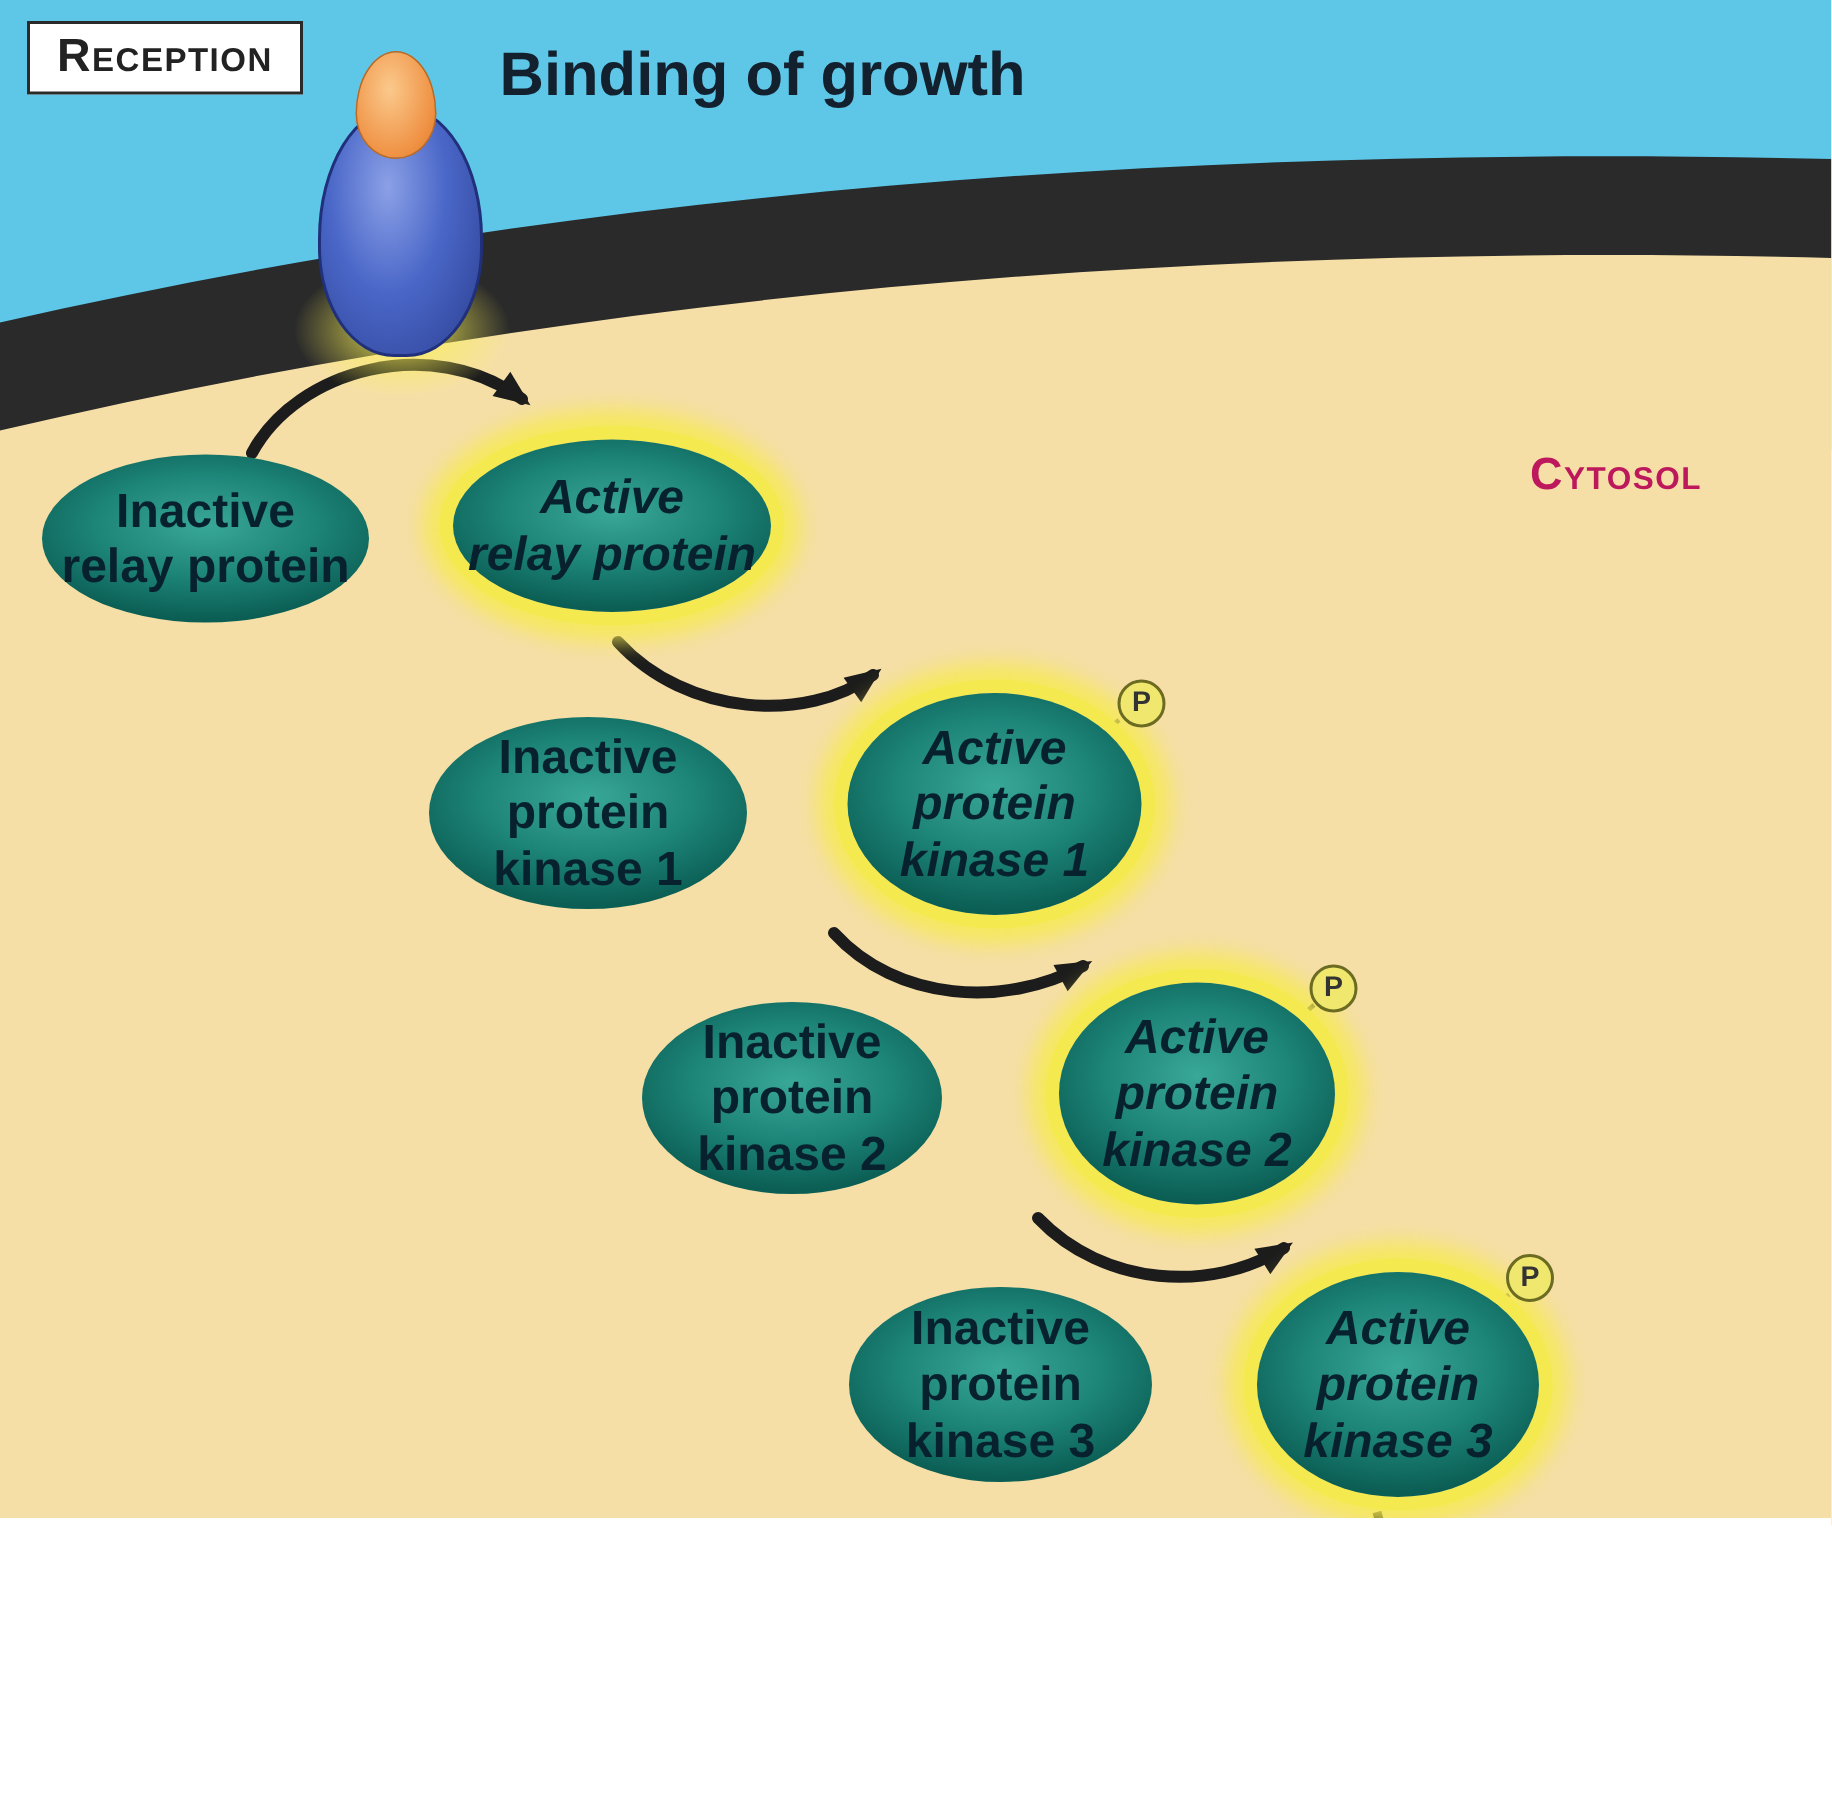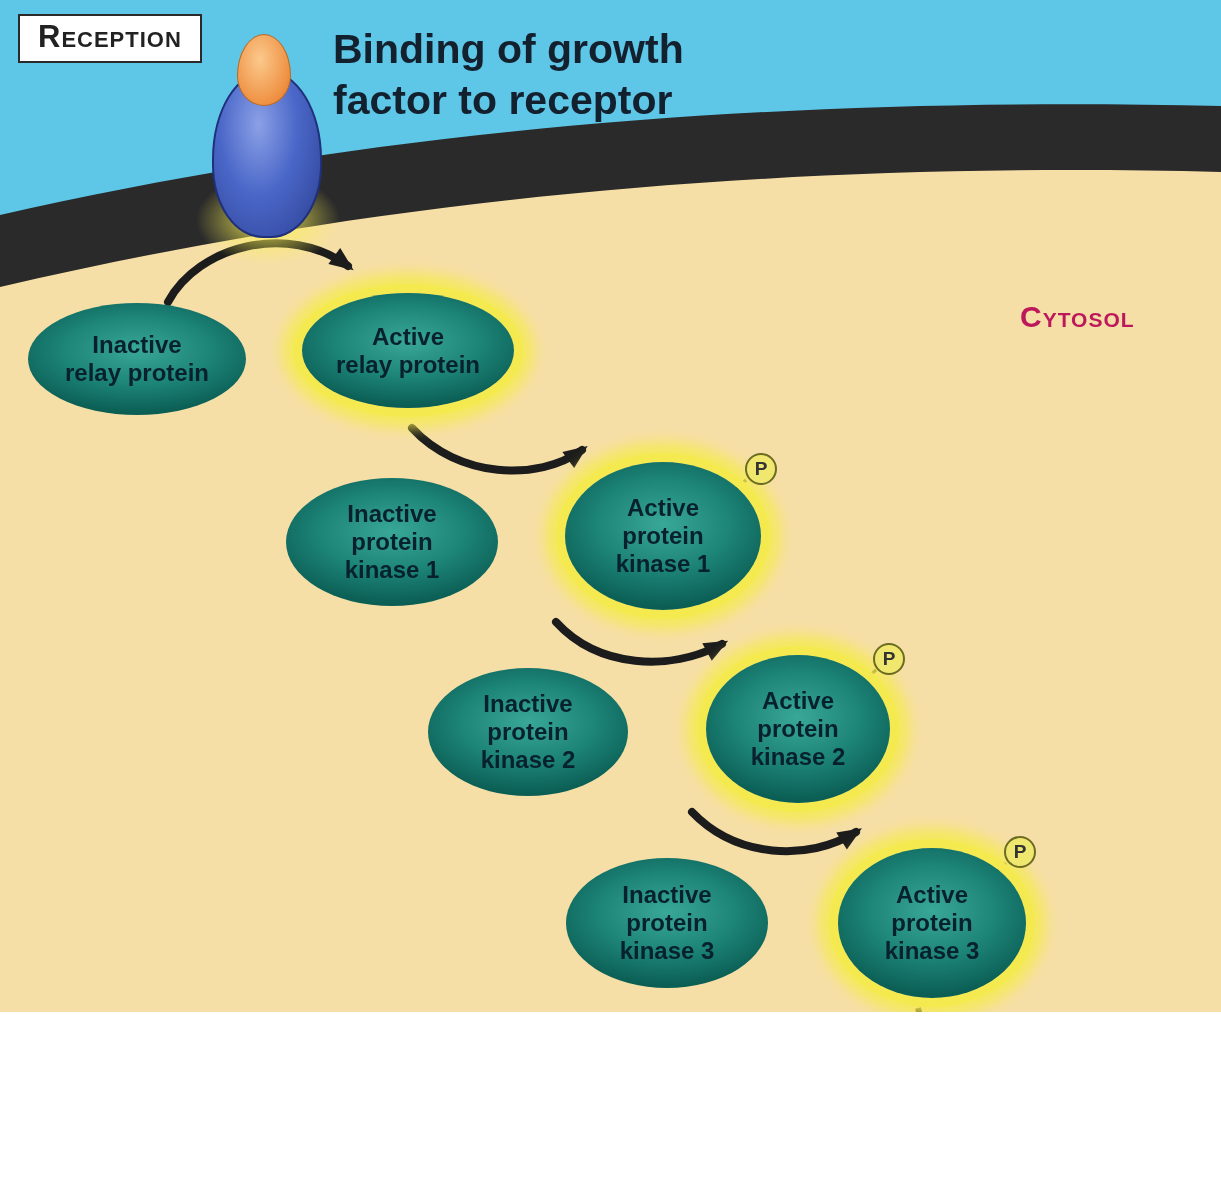--- a/index.html
+++ b/index.html
@@ -6,23 +6,23 @@
   html,body{margin:0;padding:0;background:#ffffff;font-family:"Liberation Sans",sans-serif}
   #stage{position:relative;width:1221px;height:1012px;overflow:hidden;background:var(--cytosol,#f6dfa7)}
   #bg{position:absolute;left:0;top:0;width:1221px;height:1200px;z-index:0}
   .arrow{stroke:var(--arrow,#1c1c1c);stroke-width:8;fill:none;stroke-linecap:round}
   .stem{stroke:#2a2a2a;stroke-width:3;fill:none}
 
   .molecule{position:absolute;z-index:2;border-radius:50%;display:flex;flex-direction:column;
     justify-content:center;align-items:center;text-align:left;
     background:radial-gradient(ellipse 62% 56% at 50% 42%, var(--molecule-center,#39a898) 0%,
       var(--molecule-mid,#1d8478) 55%, var(--molecule-edge,#0b5e54) 100%);
-    color:var(--molecule-text,#07222e);font-weight:bold;font-size:24px;line-height:1.16;}
+    color:var(--molecule-text,#07222e);font-weight:bold;font-size:32px;line-height:1.16;}
   .molecule span{display:block}
-  .molecule.active{box-shadow:0 0 0 9px var(--halo,#f4ea50), 0 0 14px 20px rgba(244,234,80,.85);}
+  .molecule.active{box-shadow:0 0 0 9px var(--halo,#f4ea50), 0 0 14px 20px rgba(244,234,80,.85);font-style:italic;}
 
   .p-badge{position:absolute;z-index:3;width:32px;height:32px;border-radius:50%;
     background:#f0e76e;border:2px solid #6b6b22;display:flex;align-items:center;justify-content:center;
     font-weight:bold;font-size:19px;color:#333}
 
   .caps{font-variant:small-caps;letter-spacing:1px}
   #reception-box{position:absolute;left:18px;top:14px;z-index:2;background:#ffffff;border:2px solid #2a2a2a;
     padding:3px 18px 6px 18px;font-size:31px;font-weight:bold;color:#222}
   #binding-caption{position:absolute;left:333px;top:24px;z-index:2;font-size:41px;font-weight:bold;
     color:#13202e;line-height:1.25}
@@ -73,21 +73,20 @@
 
   <div class="receptor-glow"></div>
   <div class="receptor-body"></div>
   <div class="growth-factor"></div>
 
   <div id="reception-box" class="caps">
     <span>Reception</span>
   </div>
   <div id="binding-caption">
     <span style="display:block">Binding of growth</span>
-    <span style="display:block">factor to receptor</span>
   </div>
   <div id="cytosol-label" class="caps">Cytosol</div>
   <div id="nucleus-label" class="caps">Nucleus</div>
 
   <div class="molecule inactive" style="left:28px;top:303px;width:218px;height:112px">
     <span>Inactive</span>
     <span>relay protein</span>
   </div>
   <div class="molecule active" style="left:302px;top:293px;width:212px;height:115px">
     <span>Active</span>

